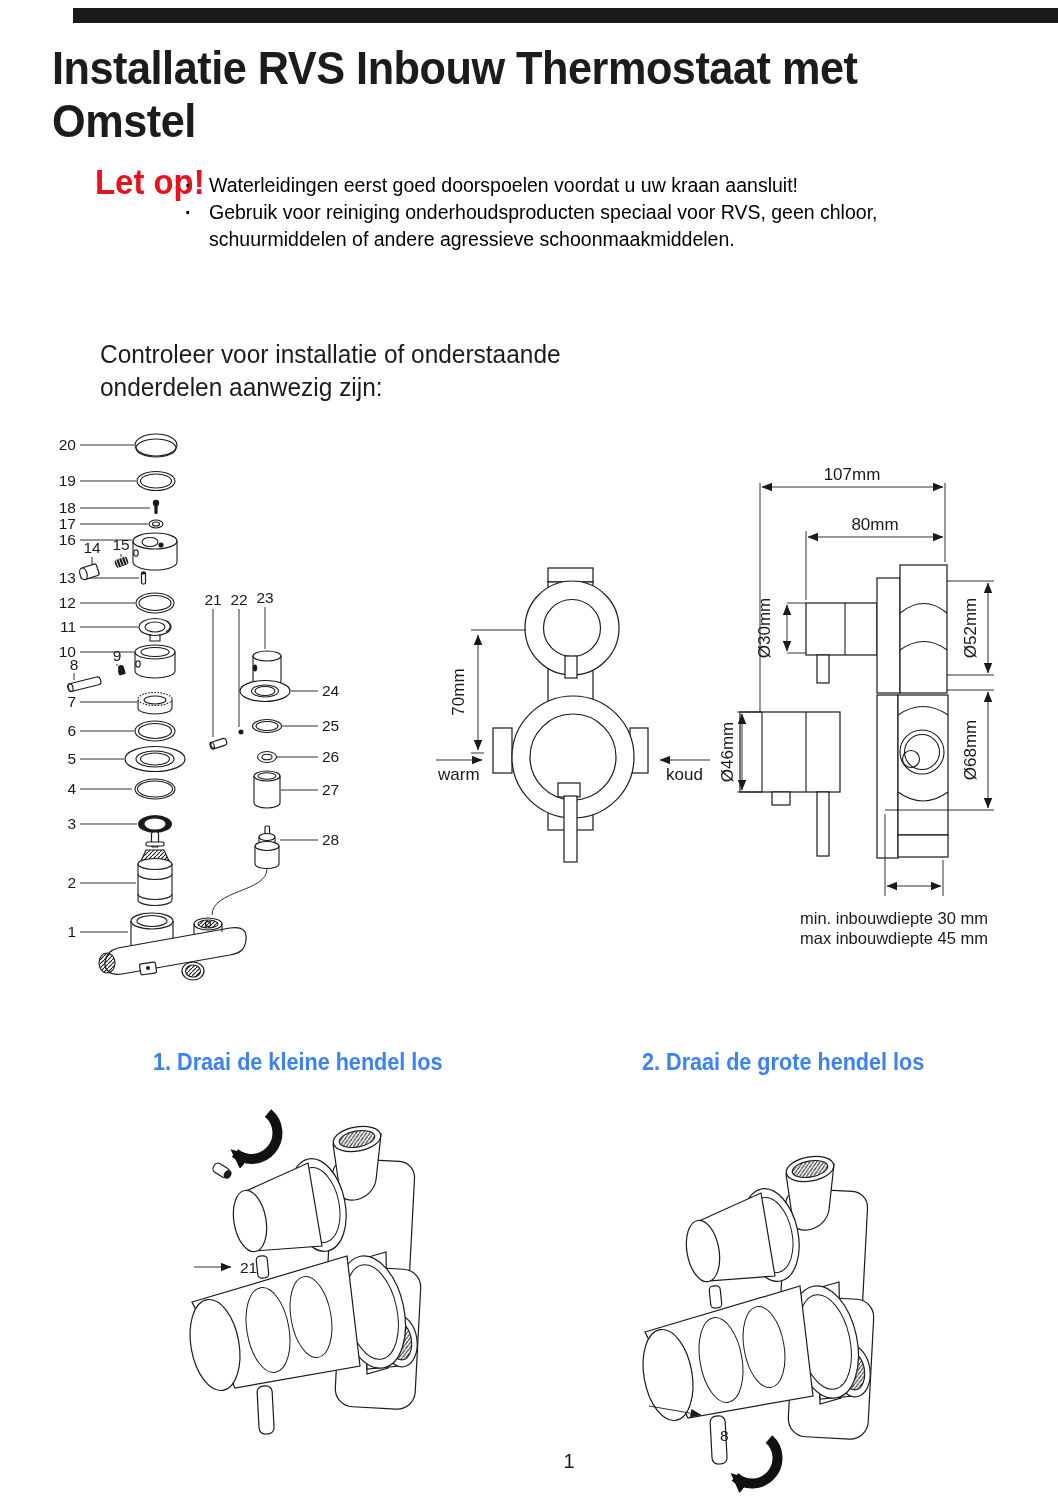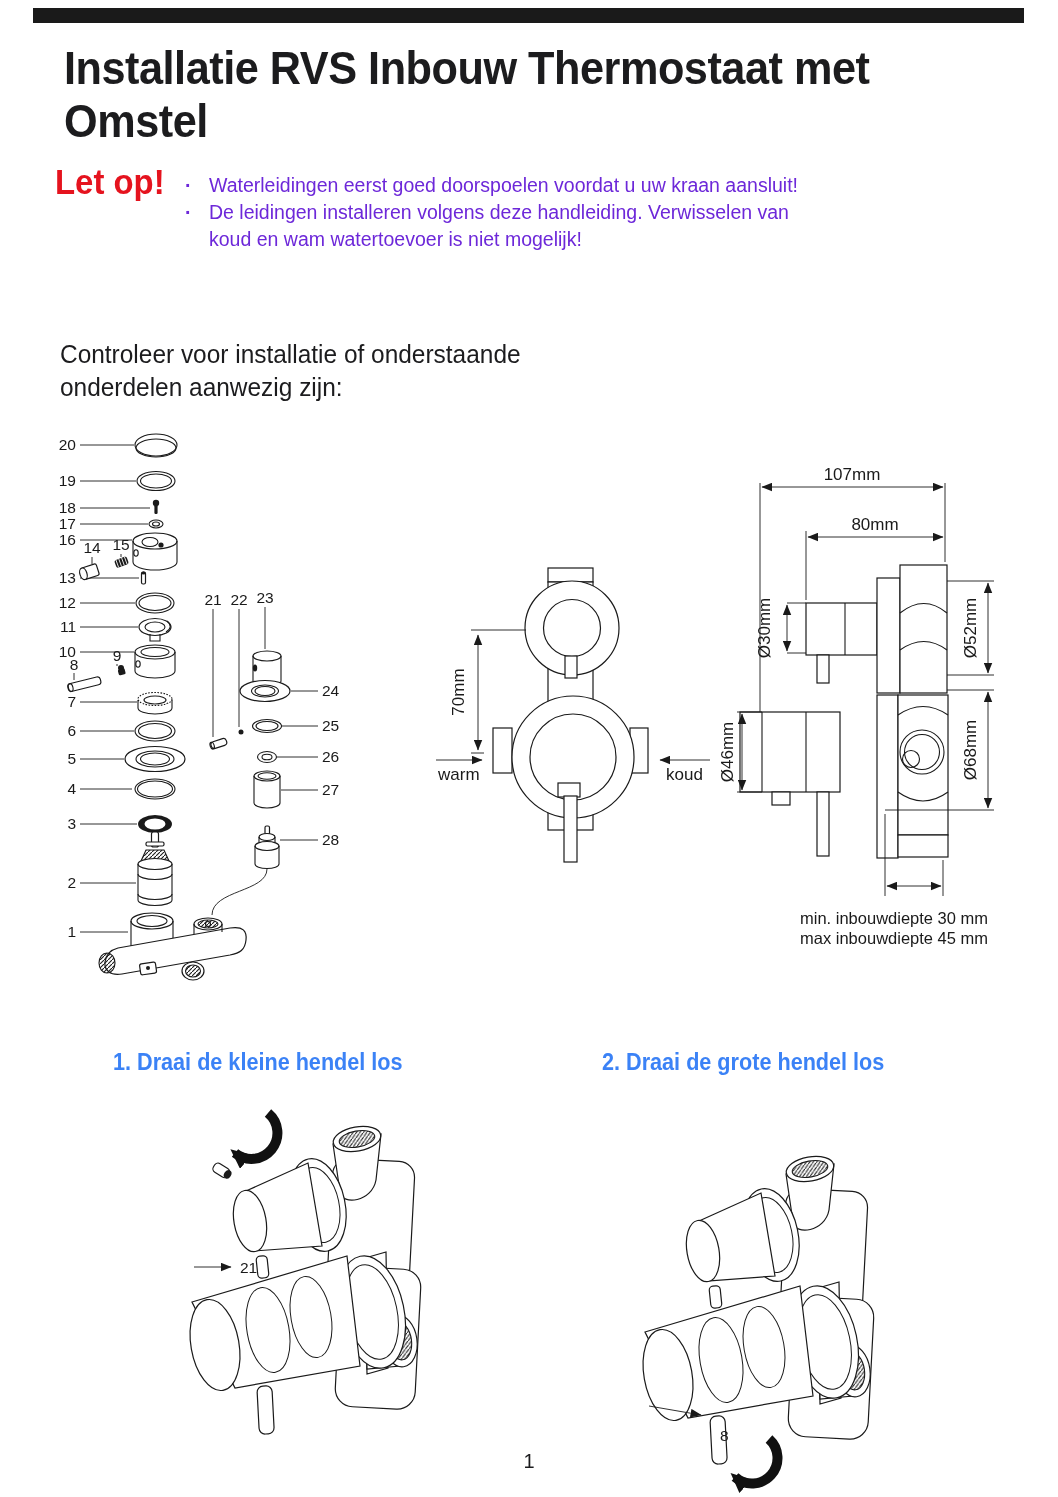--- a/index.html
+++ b/index.html
@@ -1,26 +1,26 @@
 <!DOCTYPE html>
 <html><head>
 <meta charset="utf-8">
 <style>
   html,body{margin:0;padding:0;}
   body{
     width:1058px;height:1497px;position:relative;background:#fff;
     font-family:"Liberation Sans",sans-serif;color:#1b1b1d;overflow:hidden;
   }
-  .abs{position:absolute;}
+  .abs{position:absolute;margin-left:40px;}
   .cond{display:inline-block;transform:scaleX(.94);transform-origin:0 0;white-space:pre-line;}
   .bar{left:33px;top:8px;width:991px;height:15px;background:#1a1a1a;}
-  .title{left:64px;top:42px;width:960px;font-size:46px;font-weight:700;line-height:53px;letter-spacing:-.5px;color:#1c1c1e;}
+  .title{left:52px;top:42px;width:960px;font-size:46px;font-weight:700;line-height:53px;letter-spacing:-.5px;color:#1c1c1e;}
   .letop{left:55px;top:162px;font-size:35px;font-weight:700;color:#e5131e;}
   .warnlist{left:182px;top:172px;width:720px;list-style:none;margin:0;padding:0;
-    font-size:19.5px;line-height:27px;color:#6d28d9;}
+    font-size:19.5px;line-height:27px;color:#000000;}
   .warnlist li{position:relative;padding-left:27px;white-space:pre-line;}
   .warnlist li::before{content:"\00B7";position:absolute;left:3px;font-weight:700;}
   .check{left:60px;top:338px;font-size:26px;font-weight:400;line-height:33px;color:#1c1c1e;}
   .step{font-size:23px;font-weight:700;color:#3b82f6;}
   .pageno{left:0;top:1450px;width:1058px;text-align:center;font-size:20px;color:#1b1b1d;}
   svg{position:absolute;left:0;overflow:visible;}
   svg text{font-family:"Liberation Sans",sans-serif;font-size:15.5px;fill:#1a1a1a;}
   text.dim{font-size:17px;}
   text.note{font-size:16.5px;}
   .d{fill:none;stroke:#1a1a1a;stroke-width:1.1;}
@@ -34,22 +34,22 @@
 <body>
 
 <div class="abs bar"></div>
 
 <h1 class="abs title" style="margin:0"><span class="cond">Installatie RVS Inbouw Thermostaat met
 Omstel</span></h1>
 
 <div class="abs letop"><span class="cond">Let op!</span></div>
 <ul class="abs warnlist">
   <li>Waterleidingen eerst goed doorspoelen voordat u uw kraan aansluit!</li>
-  <li>De leidingen installeren volgens deze handleiding. Verwisselen van
-koud en wam watertoevoer is niet mogelijk!</li>
+  <li>Gebruik voor reiniging onderhoudsproducten speciaal voor RVS, geen chloor,
+schuurmiddelen of andere agressieve schoonmaakmiddelen.</li>
 </ul>
 
 <div class="abs check"><span class="cond">Controleer voor installatie of onderstaande
 onderdelen aanwezig zijn:</span></div>
 
 <svg style="top:415px" width="1058" height="620" viewBox="0 415 1058 620">
   <defs>
     <pattern id="hatch" patternUnits="userSpaceOnUse" width="4" height="4">
       <path d="M0,4 L4,0" stroke="#1a1a1a" stroke-width="1.1"></path>
     </pattern>

